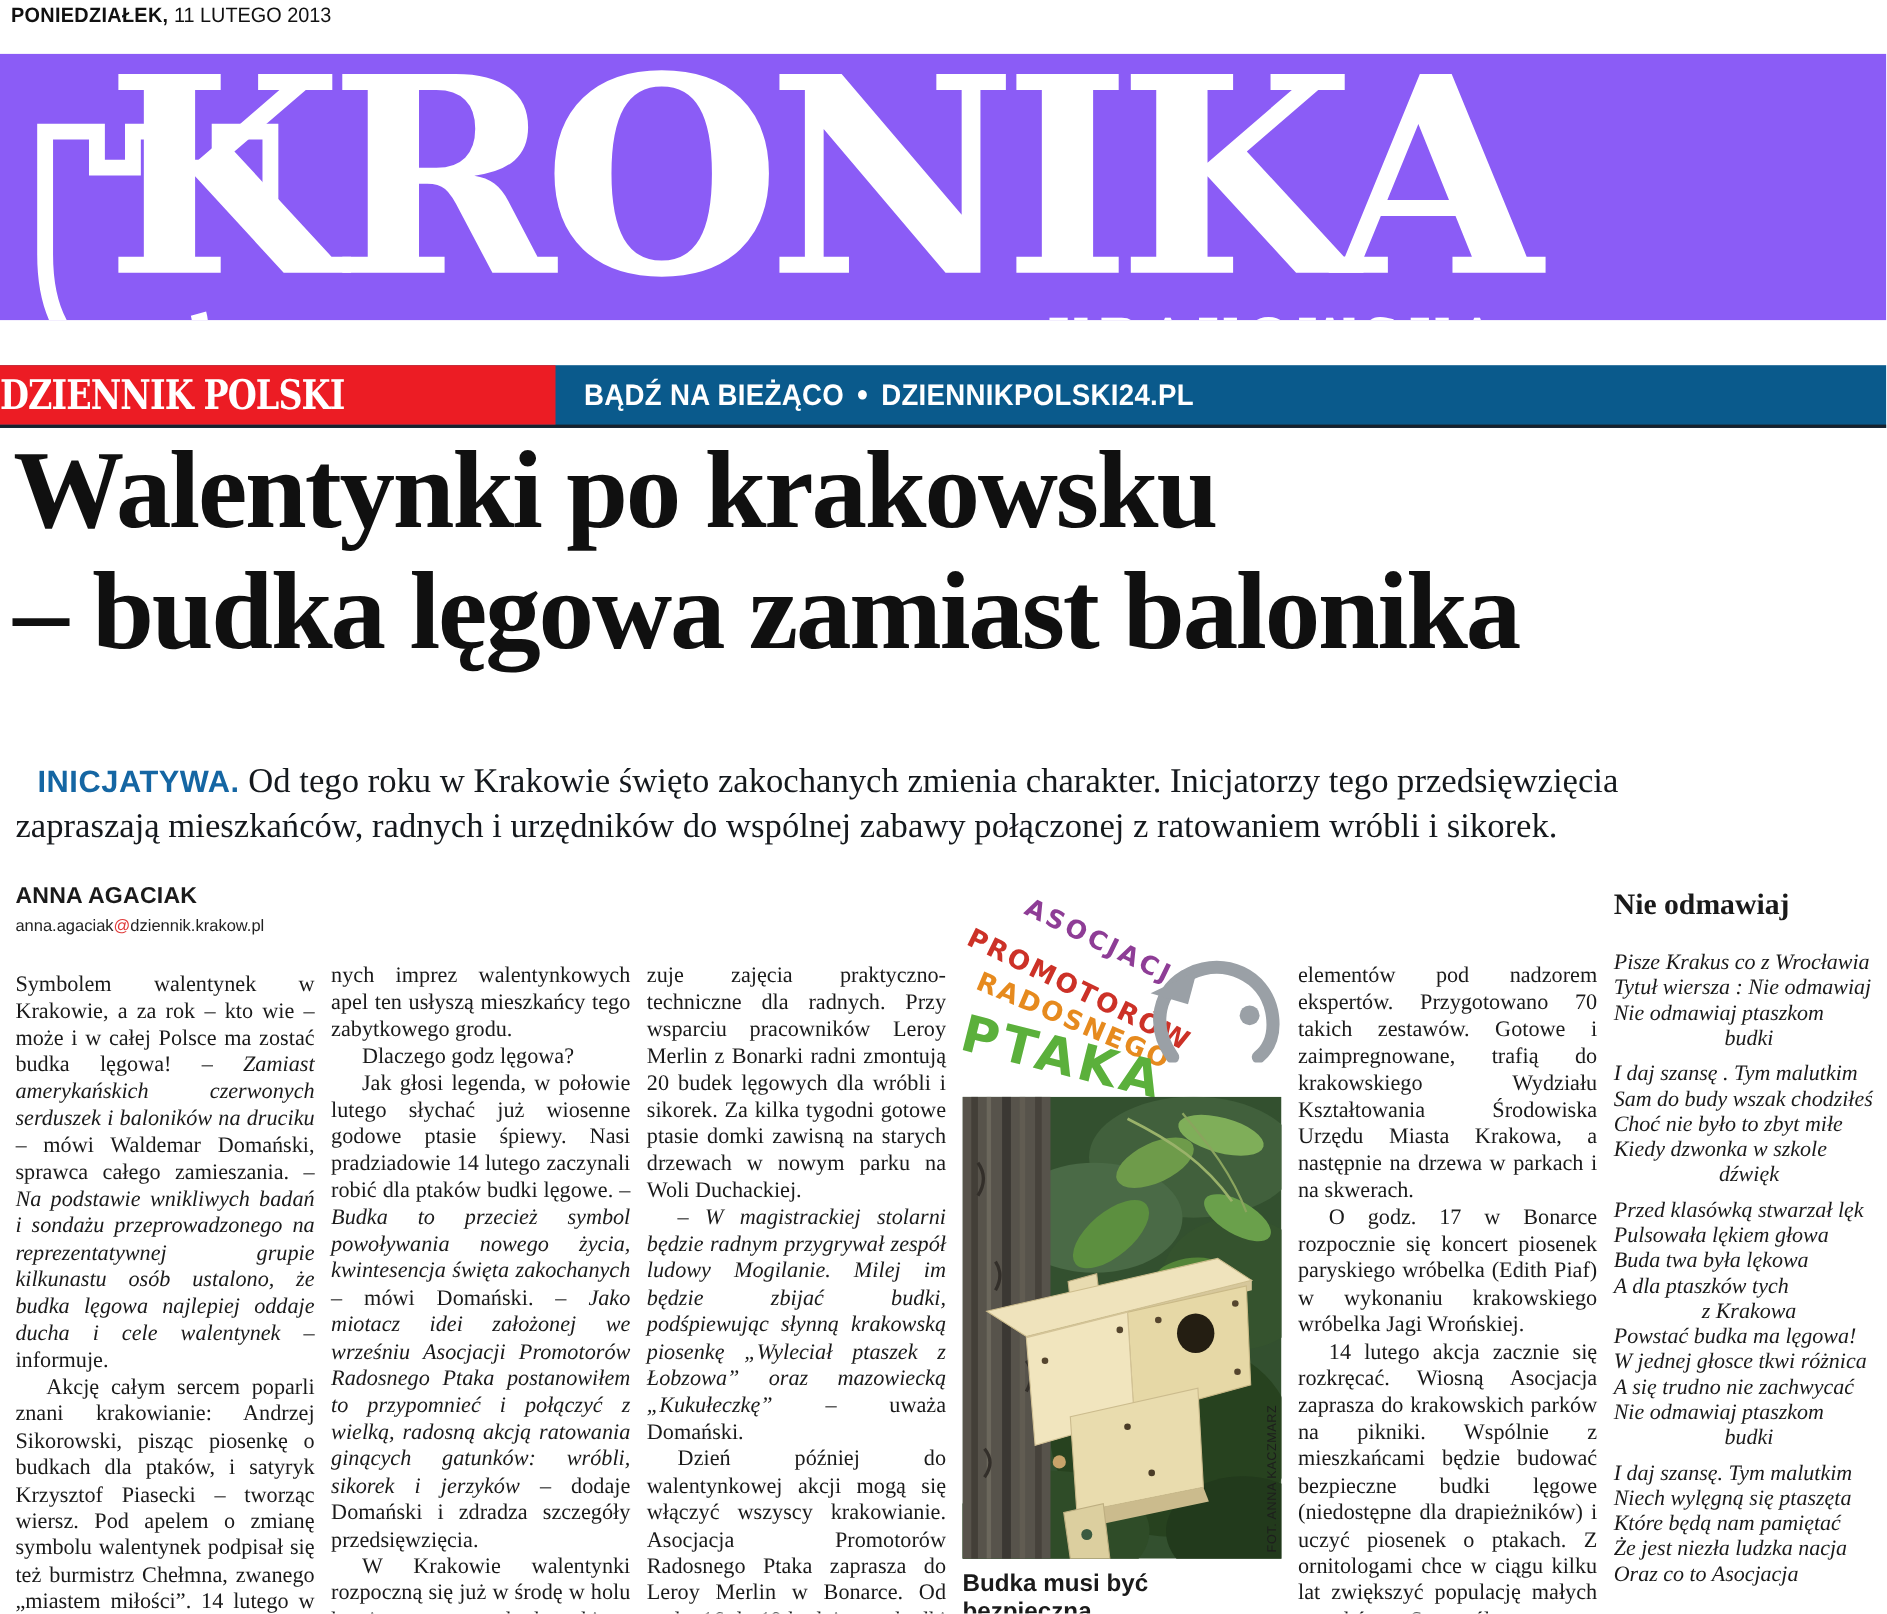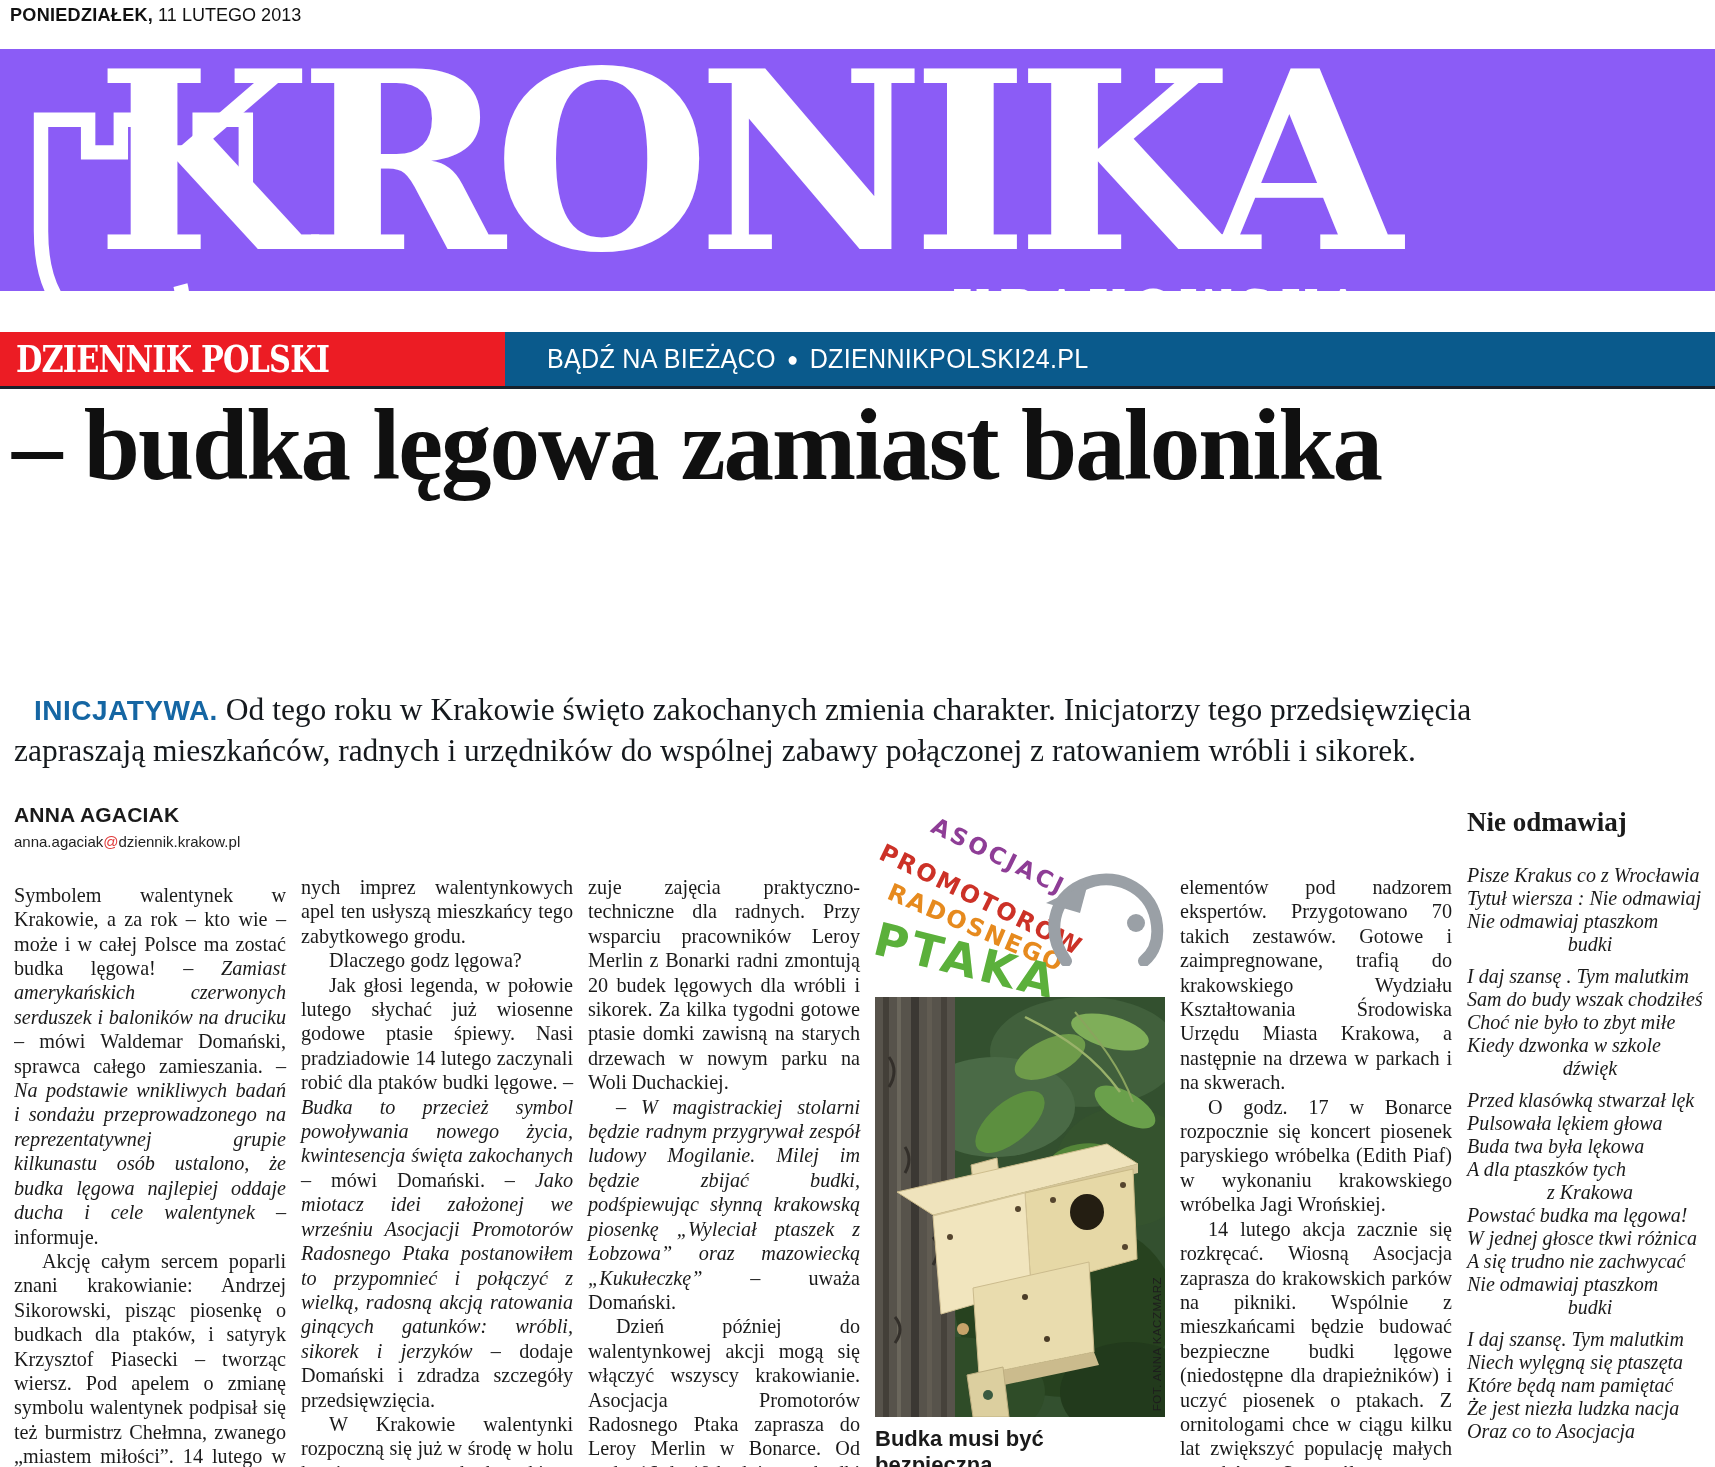--- a/index.html
+++ b/index.html
@@ -16,25 +16,25 @@
   .castle{position:absolute;left:24px;top:38px;width:235px;height:250px;}
   .kronika{position:absolute;left:96px;top:-36px;font-family:"DejaVu Serif",serif;font-weight:bold;
            font-size:248px;line-height:1.2;color:#fff;letter-spacing:-12px;white-space:nowrap;}
   .krakowska{position:absolute;left:952px;top:232px;font-family:"DejaVu Serif",serif;font-weight:bold;
              font-size:44px;color:#fff;letter-spacing:9px;white-space:nowrap;}
 
   
   .brandbar{position:absolute;top:332px;left:0;width:100%;height:57px;background:#0A5A8C;
             border-bottom:3px solid #17212c;box-sizing:border-box;}
   .brand-red{position:absolute;left:0;top:0;width:505px;height:100%;background:#EC1C24;
-             display:flex;align-items:center;padding-left:16px;box-sizing:border-box;}
+             display:flex;align-items:center;box-sizing:border-box;}
   .brand-logo{font-family:"DejaVu Serif",serif;font-weight:bold;font-size:37px;color:#fff;
               transform:scaleX(.82);transform-origin:left;white-space:nowrap;letter-spacing:-1px;}
   .brand-blue{position:absolute;left:505px;right:0;top:0;height:100%;display:flex;align-items:center;
-              padding-left:42px;font-family:"Liberation Sans",sans-serif;font-weight:normal;color:#fff;}
+              padding-left:26px;font-family:"Liberation Sans",sans-serif;font-weight:bold;color:#fff;}
   .brand-blue .inner{display:flex;align-items:center;gap:12px;font-size:27px;transform:scaleX(.93);
               transform-origin:left;white-space:nowrap;letter-spacing:.3px;}
   .bullet{font-size:20px;line-height:1;}
 
   
   .headline{position:absolute;left:12px;top:390px;width:1695px;font-family:"Liberation Serif",serif;
             font-weight:bold;font-size:101px;line-height:110px;letter-spacing:-2px;color:#101010;}
   .headline div{white-space:nowrap;}
 
   
@@ -98,20 +98,21 @@
     <div class="brand-blue">
       <span class="inner">
         <span>BĄDŹ NA BIEŻĄCO</span>
         <span class="bullet">●</span>
         <span>DZIENNIKPOLSKI24.PL</span>
       </span>
     </div>
   </div>
 
   <div class="headline">
+    <div>Walentynki po krakowsku</div>
     <div>– budka lęgowa zamiast balonika</div>
   </div>
 
   <div class="lead">
     <span class="kicker">INICJATYWA.</span><span> Od tego roku w Krakowie święto zakochanych zmienia charakter. Inicjatorzy tego przedsięwzięcia zapraszają mieszkańców, radnych i urzędników do wspólnej zabawy połączonej z ratowaniem wróbli i sikorek.</span>
   </div>
 
   <div class="article">
 
     <div class="col tcol">

